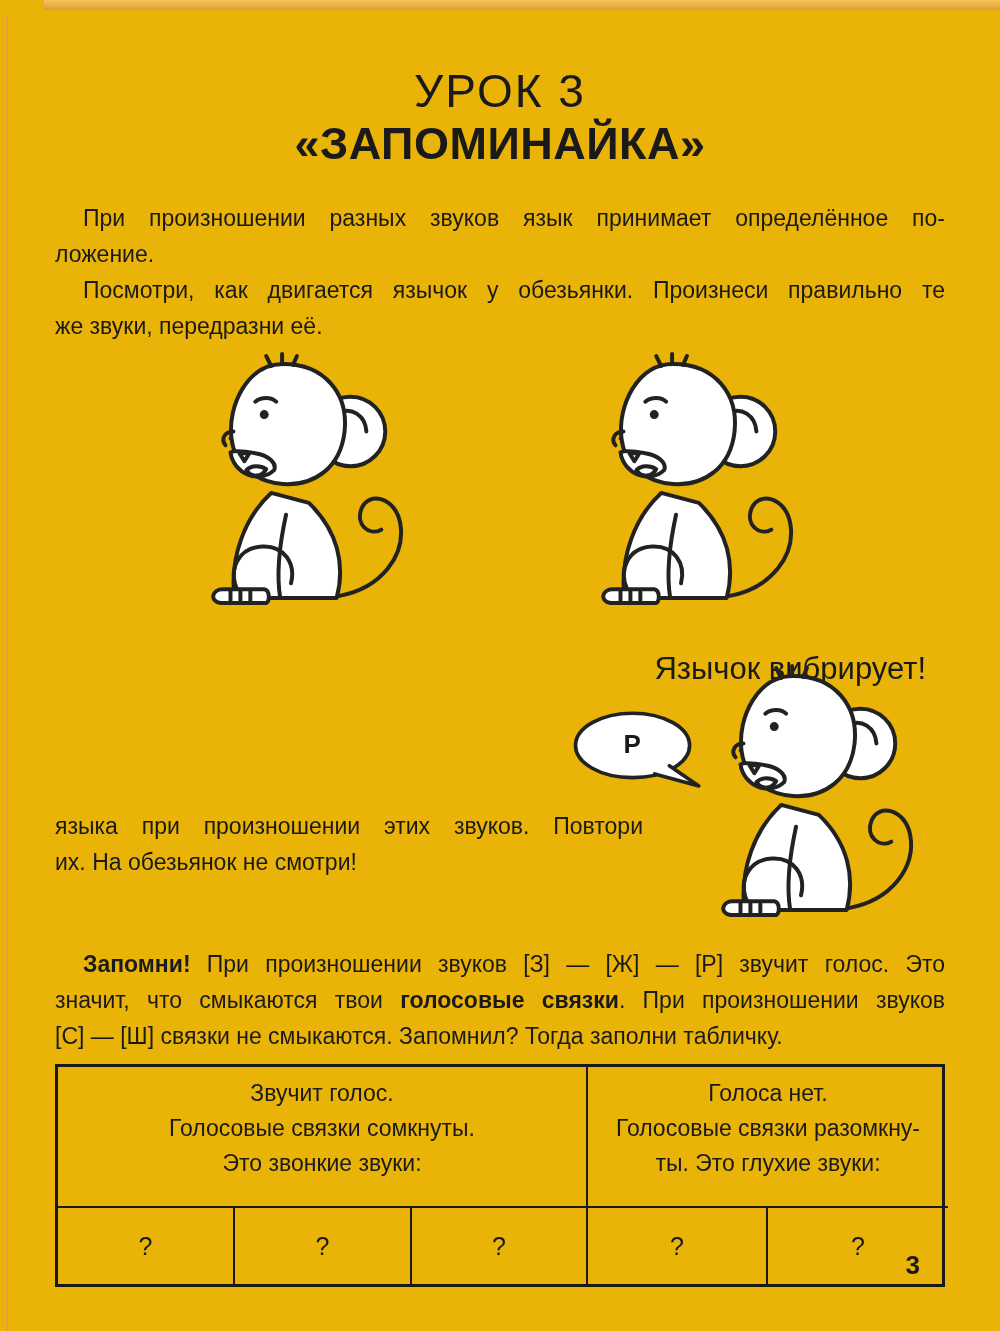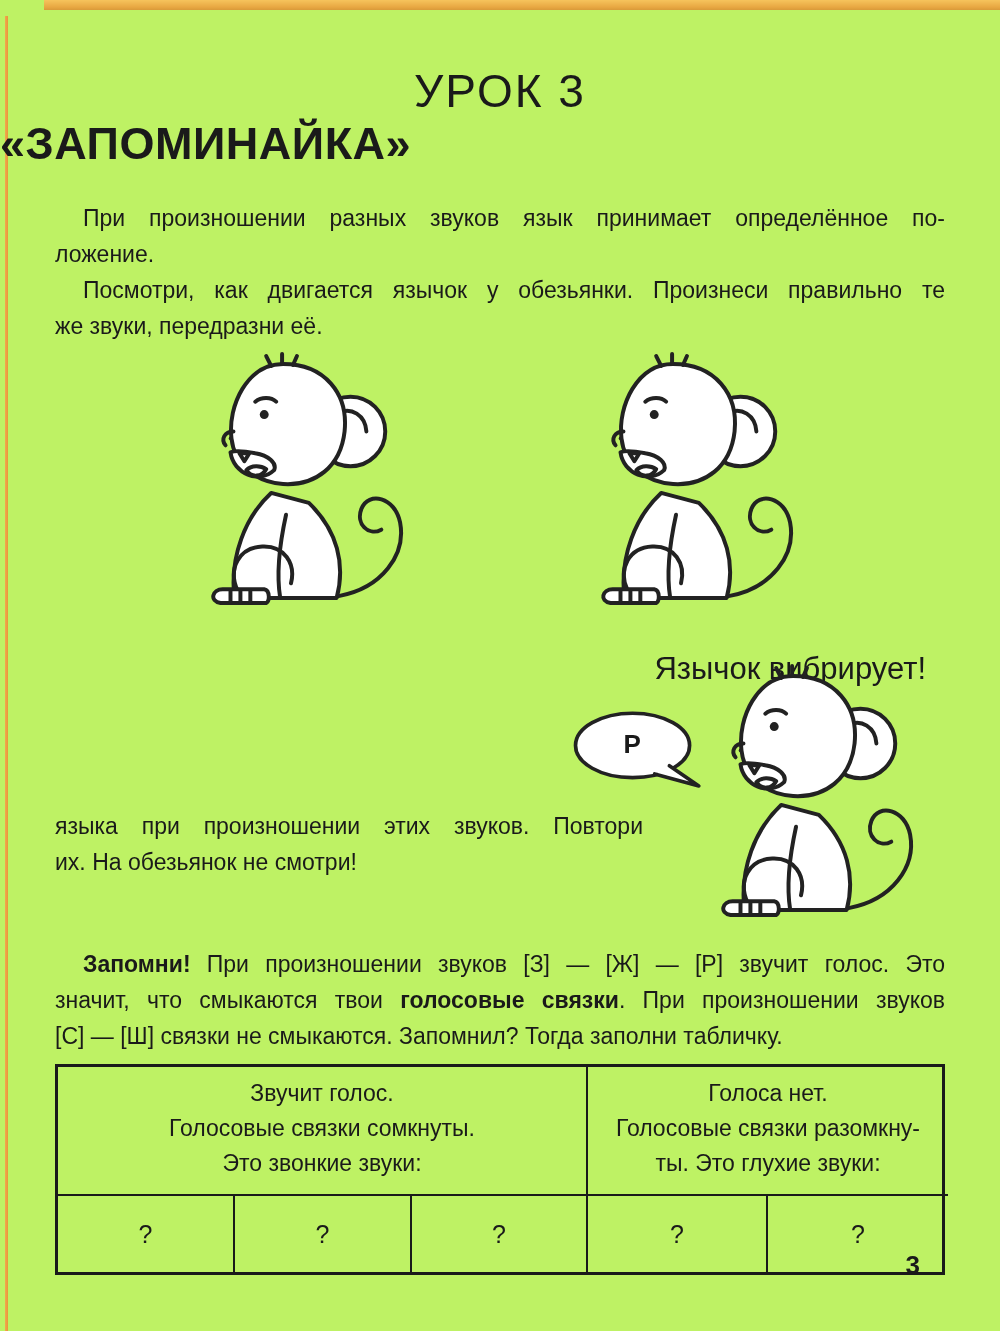--- a/index.html
+++ b/index.html
@@ -1,26 +1,26 @@
 <!DOCTYPE html>
 <html lang="ru"><head>
 <meta charset="utf-8">
 <style>
   html,body{margin:0;padding:0;background:#fff;}
   .page{
-    position:relative;width:1000px;height:1331px;background:#bef264;
+    position:relative;width:1000px;height:1331px;background:#eab308;
     font-family:"Liberation Sans", sans-serif;color:#1a1a1a;overflow:hidden;
   }
   .edge-top{position:absolute;left:44px;top:0;right:0;height:10px;
     background:linear-gradient(180deg,#f6c45c 0%,#e8a843 70%,#d99a39 100%);}
   .edge-left{position:absolute;left:5px;top:16px;bottom:0;width:3px;
     background:linear-gradient(90deg,#f2a94e,#e8963a);}
   .title{position:absolute;left:0;top:64px;width:100%;text-align:center;
     font-size:46px;font-weight:400;letter-spacing:2px;}
-  .subtitle{position:absolute;left:0;top:118px;width:100%;
+  .subtitle{position:absolute;left:0;top:118px;width:100%;text-align:center;
     font-size:45px;font-weight:700;letter-spacing:.5px;}
   .para{position:absolute;font-size:23px;line-height:36px;}
   .para .line{min-height:36px;}
   .jline{text-align:justify;text-align-last:justify;text-justify:inter-word;}
   .indent{text-indent:28px;}
   .p-intro1{left:55px;top:200px;width:890px;}
   .p-intro2{left:55px;top:272px;width:890px;}
   .p-practice{left:55px;top:808px;width:588px;}
   .p-remember{left:55px;top:946px;width:890px;}
   b{font-weight:700;}
@@ -36,21 +36,21 @@
     display:flex;align-items:center;justify-content:center;
     font-size:26px;font-weight:700;letter-spacing:1px;}
   .bubble-1{left:52px;top:404px;}
   .bubble-2{left:442px;top:404px;}
   .bubble-3{left:570px;top:708px;}
   .sound-table{position:absolute;left:55px;top:1064px;width:890px;
     display:grid;grid-template-columns:177px 177px 176px 180px 180px;
     border:3px solid #1a1a1a;box-sizing:border-box;}
   .sound-table .cell{box-sizing:border-box;border-right:2.5px solid #1a1a1a;}
   .sound-table .cell.last-col{border-right:none;}
-  .th{grid-row:1;padding:9px 10px 13px;text-align:center;font-size:23px;
+  .th{grid-row:1;padding:9px 10px 25px;text-align:center;font-size:23px;
     line-height:35px;border-bottom:2.5px solid #1a1a1a;}
   .th-left{grid-column:1/4;}
   .th-right{grid-column:4/6;}
   .ans{grid-row:2;height:76px;display:flex;align-items:center;justify-content:center;
     font-size:25px;}
   .page-number{position:absolute;right:80px;top:1250px;font-size:26px;font-weight:700;}
 </style>
 </head>
 <body>
 

